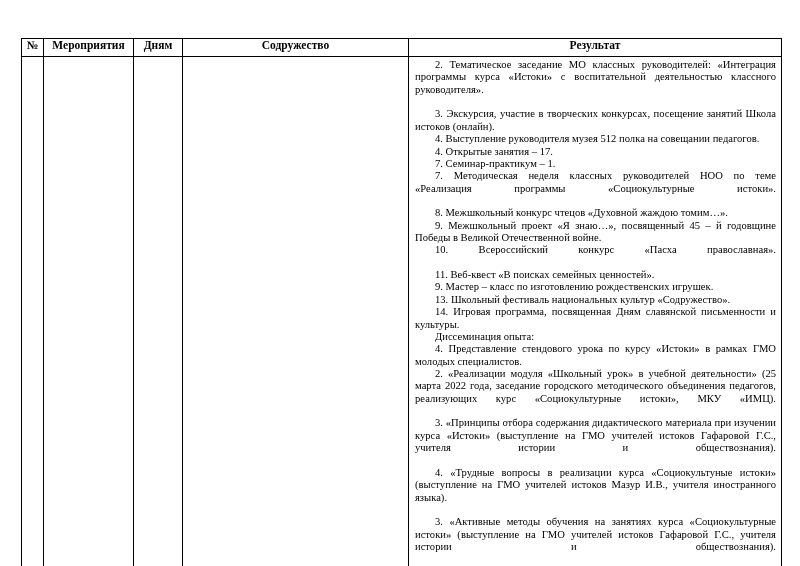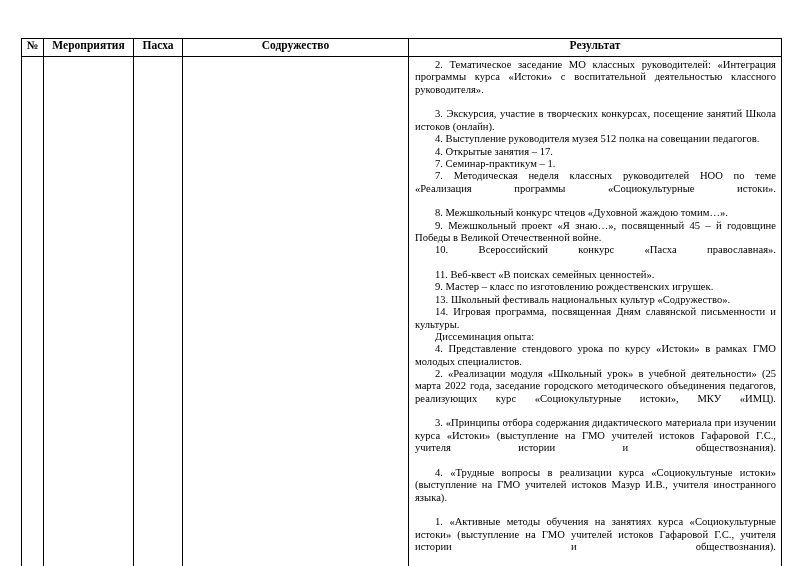--- a/index.html
+++ b/index.html
@@ -94,21 +94,21 @@
       <col class="c-num">
       <col class="c-event">
       <col class="c-date">
       <col class="c-content">
       <col class="c-result">
     </colgroup>
     <thead>
       <tr>
         <th>№</th>
         <th>Мероприятия</th>
-        <th>Пасха</th>
+        <th>Дням</th>
         <th>Содружество</th>
         <th>Результат</th>
       </tr>
     </thead>
     <tbody>
       <tr>
         <td class="body-cell"></td>
         <td class="body-cell"></td>
         <td class="body-cell"></td>
         <td class="body-cell"></td>
@@ -125,21 +125,21 @@
               <p class="jfull">10. Всероссийский конкурс «Пасха православная».</p>
               <p>11. Веб-квест «В поисках семейных ценностей».</p>
               <p>9. Мастер – класс по изготовлению рождественских игрушек.</p>
               <p>13. Школьный фестиваль национальных культур «Содружество».</p>
               <p>14. Игровая программа, посвященная Дням славянской письменности и культуры.</p>
               <p>Диссеминация опыта:</p>
               <p>4. Представление стендового урока по курсу «Истоки» в рамках ГМО молодых специалистов.</p>
               <p class="jfull">2. «Реализации модуля «Школьный урок» в учебной деятельности» (25 марта 2022 года, заседание городского методического объединения педагогов, реализующих курс «Социокультурные истоки», МКУ «ИМЦ).</p>
               <p class="jfull">3. «Принципы отбора содержания дидактического материала при изучении курса «Истоки» (выступление на ГМО учителей истоков Гафаровой Г.С., учителя истории и обществознания).</p>
               <p class="jfull">4. «Трудные вопросы в реализации курса «Социокультуные истоки» (выступление на ГМО учителей истоков Мазур И.В., учителя иностранного языка).</p>
-              <p class="jfull">1. «Активные методы обучения на занятиях курса «Социокультурные истоки» (выступление на ГМО учителей истоков Гафаровой Г.С., учителя истории и обществознания).</p>
+              <p class="jfull">3. «Активные методы обучения на занятиях курса «Социокультурные истоки» (выступление на ГМО учителей истоков Гафаровой Г.С., учителя истории и обществознания).</p>
               <p class="jfull">6. «Организация учебной и воспитательной работы контексте преподавания иностранного языка, программы «Социокультурные истоки» и курса «Нравственные основы семейной жизни» (Мазур И.В.</p>
             </div>
         </td>
       </tr>
     </tbody>
   </table>
 
 </div>
 
 </body></html>

